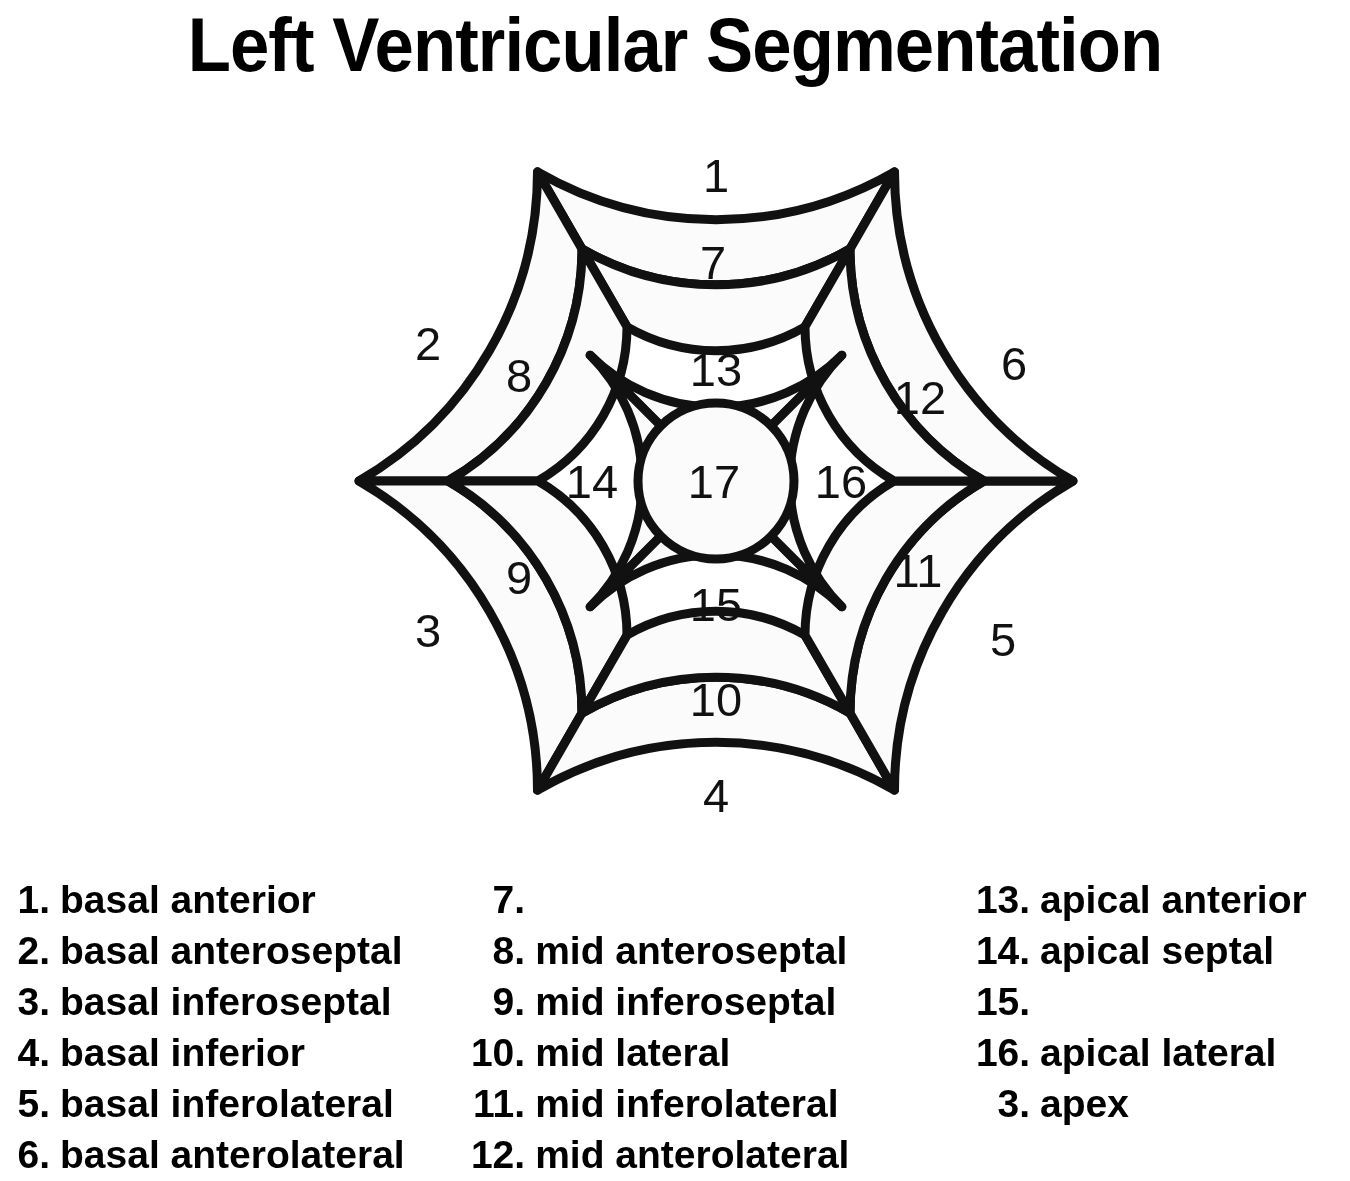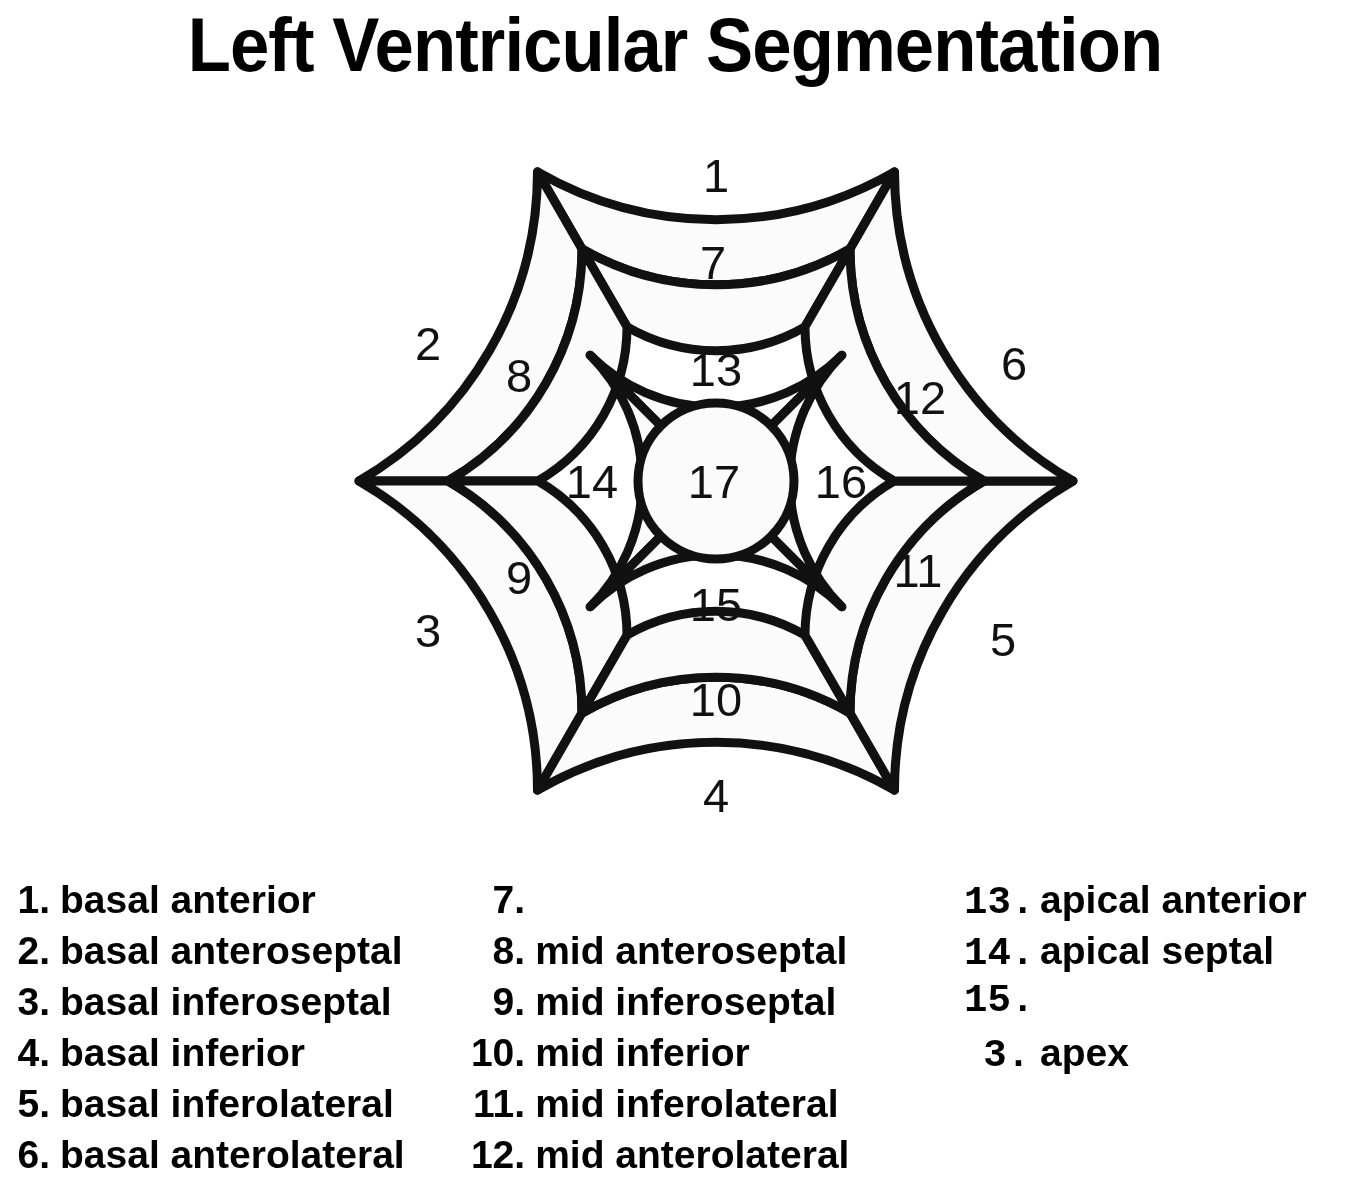--- a/index.html
+++ b/index.html
@@ -88,21 +88,21 @@
     line-height: 51px;
     white-space: nowrap;
   }
   .legend-num {
     display: inline-block;
     text-align: right;
     margin-right: 10px;
   }
   .col-1 .legend-num { width: 42px; }
   .col-2 .legend-num { width: 66px; }
-  .col-3 .legend-num { width: 66px; font-family: Liberation Mono, monospace; }
+  .col-3 .legend-num { width: 66px; }
   .legend-text { display: inline-block; }
 </style>
 </head>
 <body>
 
 <div id="page-title">Left Ventricular Segmentation</div>
 
 <div id="bullseye-wrap">
   <svg id="bullseye-svg" width="1350" height="880" viewBox="0 0 1350 880">
     <g id="segments-group">
@@ -180,21 +180,21 @@
       <div class="legend-row">
         <span class="legend-num">8.</span>
         <span class="legend-text">mid anteroseptal</span>
       </div>
       <div class="legend-row">
         <span class="legend-num">9.</span>
         <span class="legend-text">mid inferoseptal</span>
       </div>
       <div class="legend-row">
         <span class="legend-num">10.</span>
-        <span class="legend-text">mid inferior</span>
+        <span class="legend-text">mid lateral</span>
       </div>
       <div class="legend-row">
         <span class="legend-num">11.</span>
         <span class="legend-text">mid inferolateral</span>
       </div>
       <div class="legend-row">
         <span class="legend-num">12.</span>
         <span class="legend-text">mid anterolateral</span>
       </div>
     </div>
@@ -204,17 +204,21 @@
         <span class="legend-text">apical anterior</span>
       </div>
       <div class="legend-row">
         <span class="legend-num">14.</span>
         <span class="legend-text">apical septal</span>
       </div>
       <div class="legend-row">
         <span class="legend-num">15.</span>
       </div>
       <div class="legend-row">
+        <span class="legend-num">16.</span>
+        <span class="legend-text">apical lateral</span>
+      </div>
+      <div class="legend-row">
         <span class="legend-num">3.</span>
         <span class="legend-text">apex</span>
       </div>
     </div>
 </div>
 
 </body></html>

